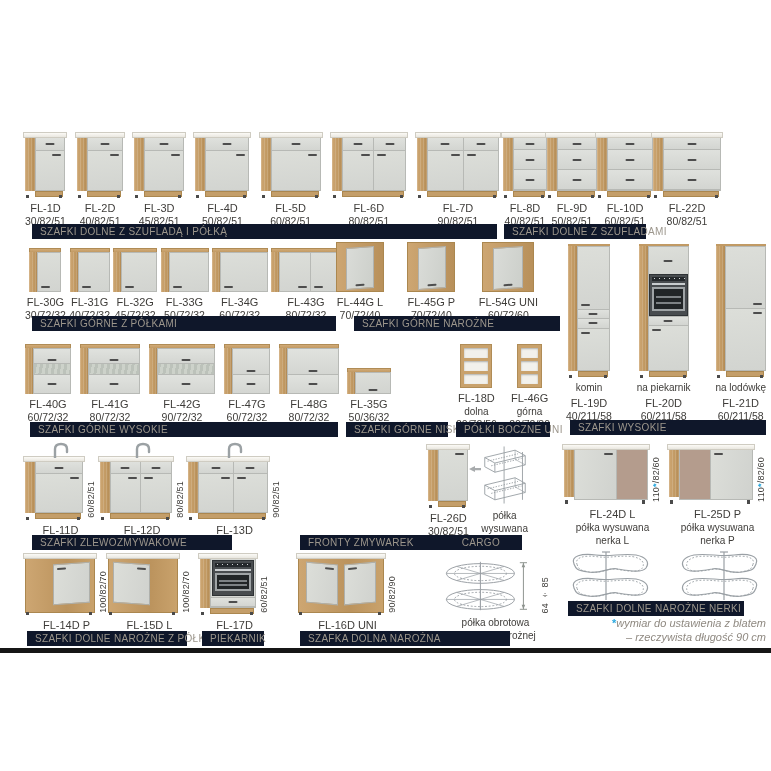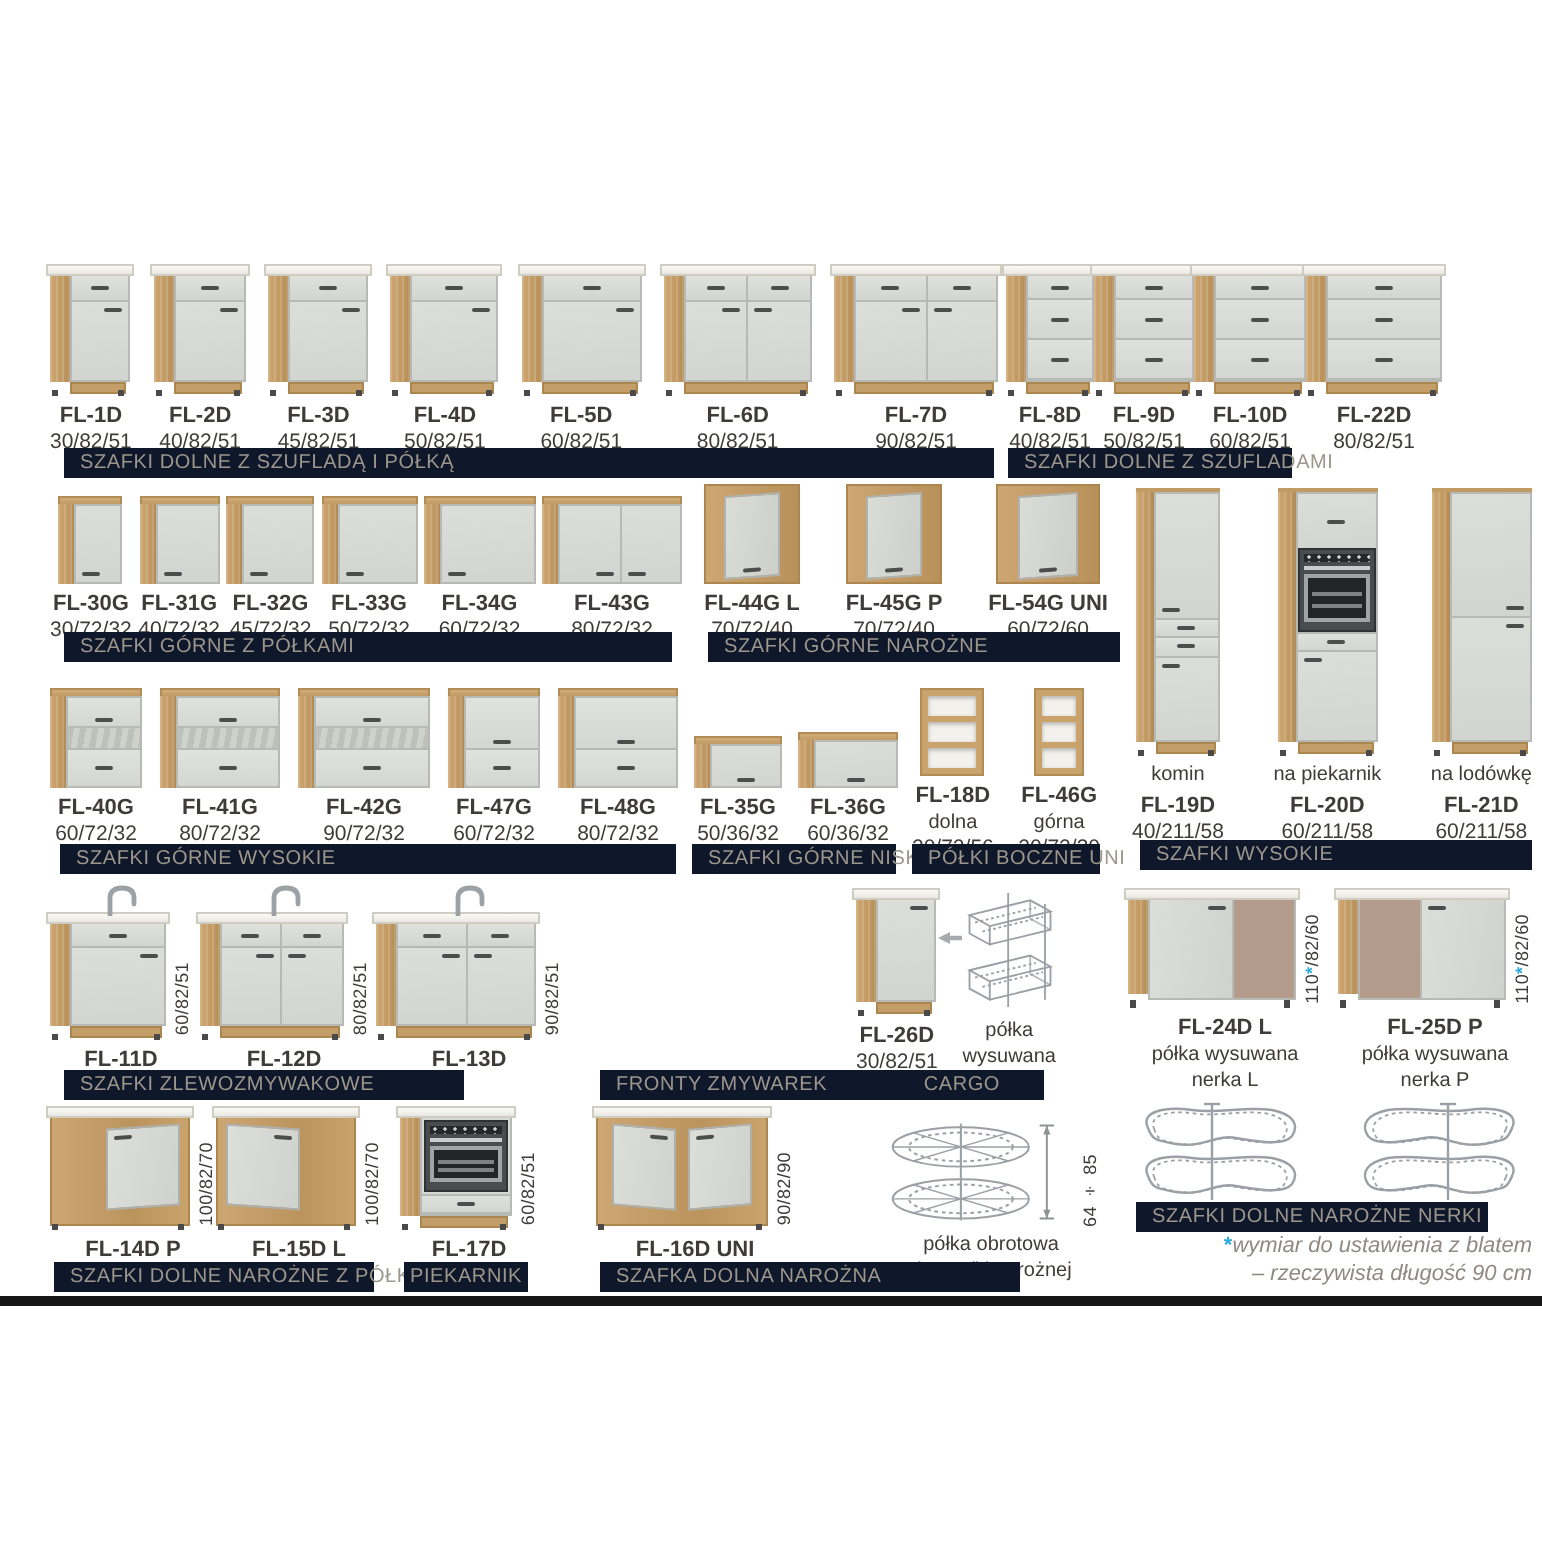--- a/index.html
+++ b/index.html
@@ -6,31 +6,31 @@
   body{width:771px;height:771px;position:relative;overflow:hidden;
        font-family:"Liberation Sans",sans-serif;color:#3e3c39;}
   #canvas{position:absolute;inset:0;}
   .section{position:absolute;display:flex;flex-direction:column;}
   .itemsrow{display:flex;justify-content:space-between;align-items:flex-start;width:100%;}
   .itemsrow2{display:flex;justify-content:space-between;align-items:flex-start;width:100%;margin-top:5px;}
   .fig{display:flex;flex-direction:column;align-items:center;}
   .art{position:relative;display:flex;align-items:flex-end;justify-content:flex-start;}
   .art.centered{justify-content:center;}
   .art.vc{align-items:center;}
-  .code{font-weight:bold;font-size:11px;margin-top:4px;white-space:nowrap;line-height:12px;}
+  .code{font-weight:normal;font-size:11px;margin-top:4px;white-space:nowrap;line-height:12px;}
   .dims{font-size:10.5px;margin-top:2px;white-space:nowrap;line-height:11px;}
   .pre{font-size:10px;margin-top:4px;line-height:11px;white-space:nowrap;}
   .sub{font-size:10px;line-height:11px;text-align:center;margin-top:2px;white-space:nowrap;}
   .vdim{position:absolute;right:0;bottom:2px;writing-mode:vertical-rl;transform:rotate(180deg);
         font-size:9px;color:#3e3c39;white-space:nowrap;letter-spacing:.2px;}
   .star{color:#29a8df;font-weight:bold;font-style:normal;}
   .bar{position:absolute;height:15px;background:#0f172a;color:#9c968c;font-size:10px;
        line-height:15px;padding:0 8px;box-sizing:border-box;display:flex;
        justify-content:space-between;white-space:nowrap;letter-spacing:.3px;}
-  .bar.center{justify-content:center;}
+  .bar.center{justify-content:flex-start;}
   .divider{position:absolute;left:0;top:648px;width:771px;height:5px;background:#161616;}
   .footnote{position:absolute;left:520px;top:616px;width:246px;text-align:right;
             font-style:italic;font-size:11px;line-height:14px;color:#8f8981;}
   
   .cab{position:relative;box-sizing:border-box;flex:none;}
   .cab div,.cab i{box-sizing:border-box;}
   .ctop{position:absolute;top:0;left:-2px;right:-2px;height:6px;z-index:2;
         background:linear-gradient(#fbfaf6,#e9e7e0);border:1px solid #cfccc2;}
   .cside{position:absolute;left:0;top:5px;bottom:7px;width:10px;
          background:linear-gradient(90deg,#cda672,#bf9760 70%,#b28a54);
@@ -479,21 +479,21 @@
                   </div>
                 </div>
               </div>
             </div>
           </div>
           <div class="code">FL-43G</div>
           <div class="dims">80/72/32</div>
         </div>
       </div>
     </div>
-    <div class="section" style="left: 352px; top: 244px; width: 202px; align-items: flex-end;">
+    <div class="section" style="left: 336px; top: 244px; width: 202px; align-items: flex-end;">
       <div class="itemsrow">
         <div class="fig">
           <div class="art centered" style="height: 48px; width: 48px;">
             <div class="cab ucorner" style="width:48px;height:50px">
               <div class="angf">
                 <i class="h bc"></i>
               </div>
             </div>
           </div>
           <div class="code">FL-44G L</div>
@@ -716,35 +716,20 @@
               <div class="cside"></div>
               <div class="cfront">
                 <div class="door">
                   <i class="h bc"></i>
                 </div>
               </div>
             </div>
           </div>
           <div class="code">FL-35G</div>
           <div class="dims">50/36/32</div>
-        </div>
-        <div class="fig">
-          <div class="art centered" style="height: 52px; width: 50px;">
-            <div class="cab up" style="width:50px;height:28px">
-              <div class="utop"></div>
-              <div class="cside"></div>
-              <div class="cfront">
-                <div class="door">
-                  <i class="h bc"></i>
-                </div>
-              </div>
-            </div>
-          </div>
-          <div class="code">FL-36G</div>
-          <div class="dims">60/36/32</div>
         </div>
       </div>
     </div>
     <div class="section" style="left: 456px; top: 342px; width: 94px;">
       <div class="itemsrow">
         <div class="fig">
           <div class="art centered" style="height: 46px; width: 32px;">
             <div class="cab shelfbox" style="width:32px;height:44px">
               <div class="cell"></div>
               <div class="cell"></div>

